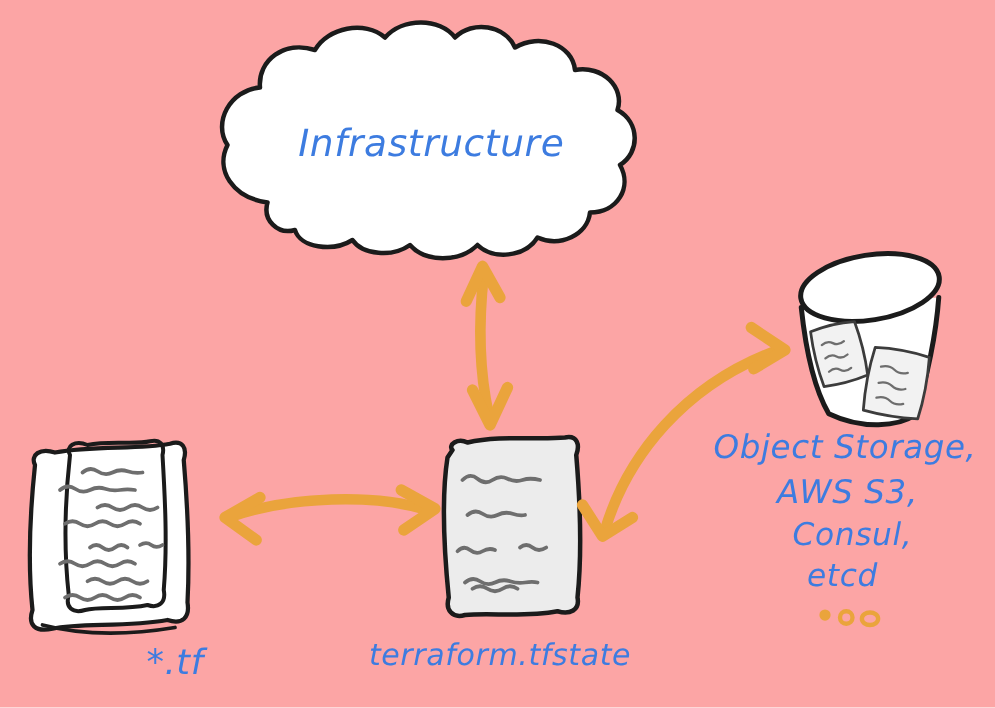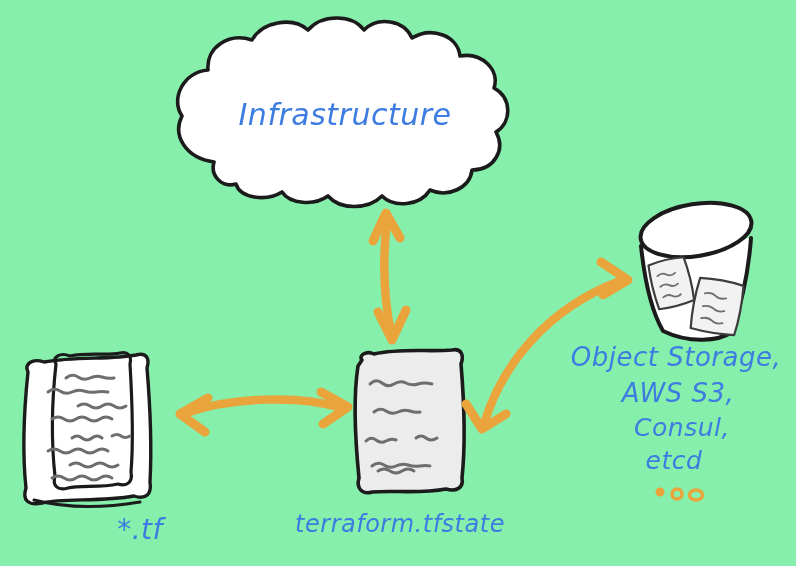--- a/index.html
+++ b/index.html
@@ -1,16 +1,16 @@
 <!DOCTYPE html>
 <html style="--ink: #1b1b1b; --ink_soft: #3c3c3c; --blue: #3d7ce0; --orange: #eaa43c; --paper: #ececec; --paper_light: #f2f2f2; --paper_line: #6e6e6e;"><head>
 <meta charset="utf-8">
 <style>
   html,body{margin:0;padding:0;background:#ffffff;}
-  .canvas{position:relative;width:796px;height:566px;background:#86efac;overflow:hidden;}
+  .canvas{position:relative;width:796px;height:566px;background:#fca5a5;overflow:hidden;}
   svg{display:block;}
   .hand{
     font-family:"DejaVu Sans",sans-serif;
     font-style:italic;
     fill:var(--blue);
     letter-spacing:0.5px;
   }
   .ink{stroke:var(--ink);stroke-linecap:round;stroke-linejoin:round;fill:none;}
   .whitefill{fill:#ffffff;}
   .paperfill{fill:var(--paper);}

